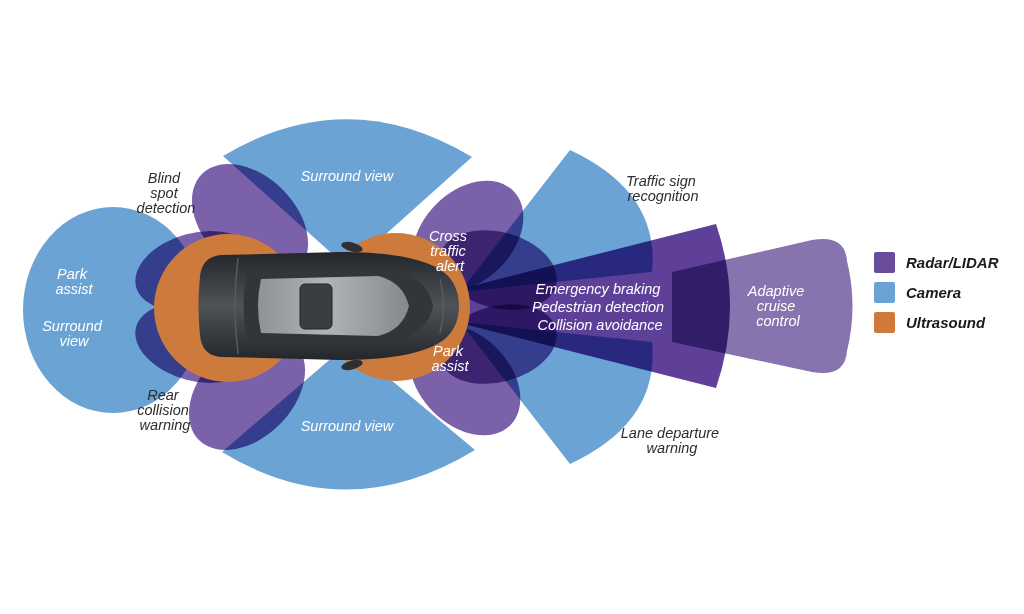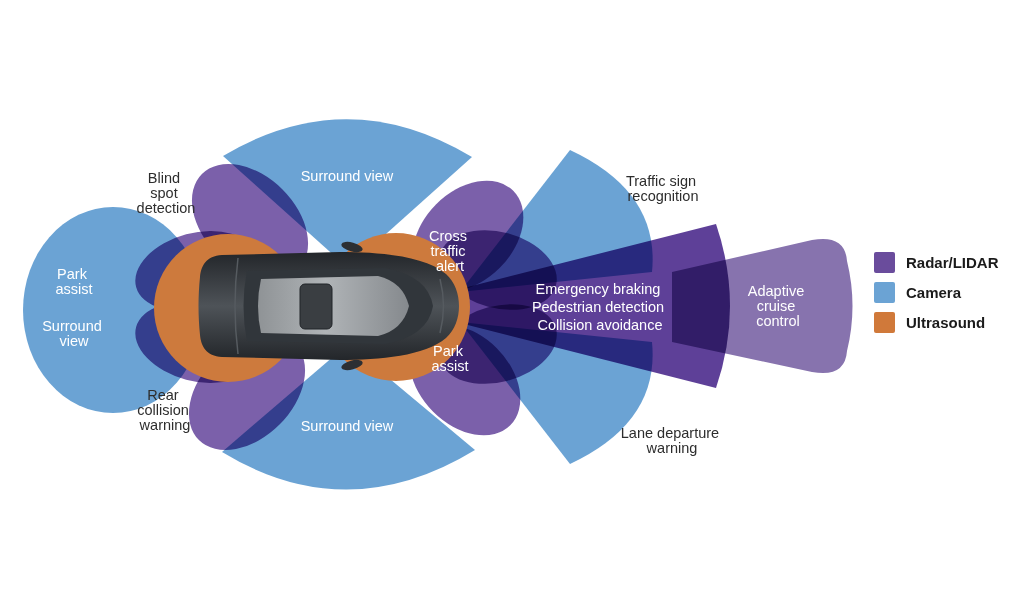--- a/index.html
+++ b/index.html
@@ -2,21 +2,21 @@
 <html><head>
 <meta charset="utf-8">
 <style>
   html, body {
     margin: 0; padding: 0;
     width: 1024px; height: 614px;
     background: #ffffff;
     overflow: hidden;
     font-family: "Liberation Sans", sans-serif;
   }
-  #stage { width: 1024px; height: 614px; position: relative; }
+  #stage { width: 1024px; height: 614px; position: relative; font-style: italic; }
   svg { display: block; }
   .mult { mix-blend-mode: multiply; }
   text {
     font-family: "Liberation Sans", sans-serif;
     font-size: 14.5px;
     font-weight: 500;
   }
   .lbl { text-anchor: middle; }
   .legend-text {
     text-anchor: start;

